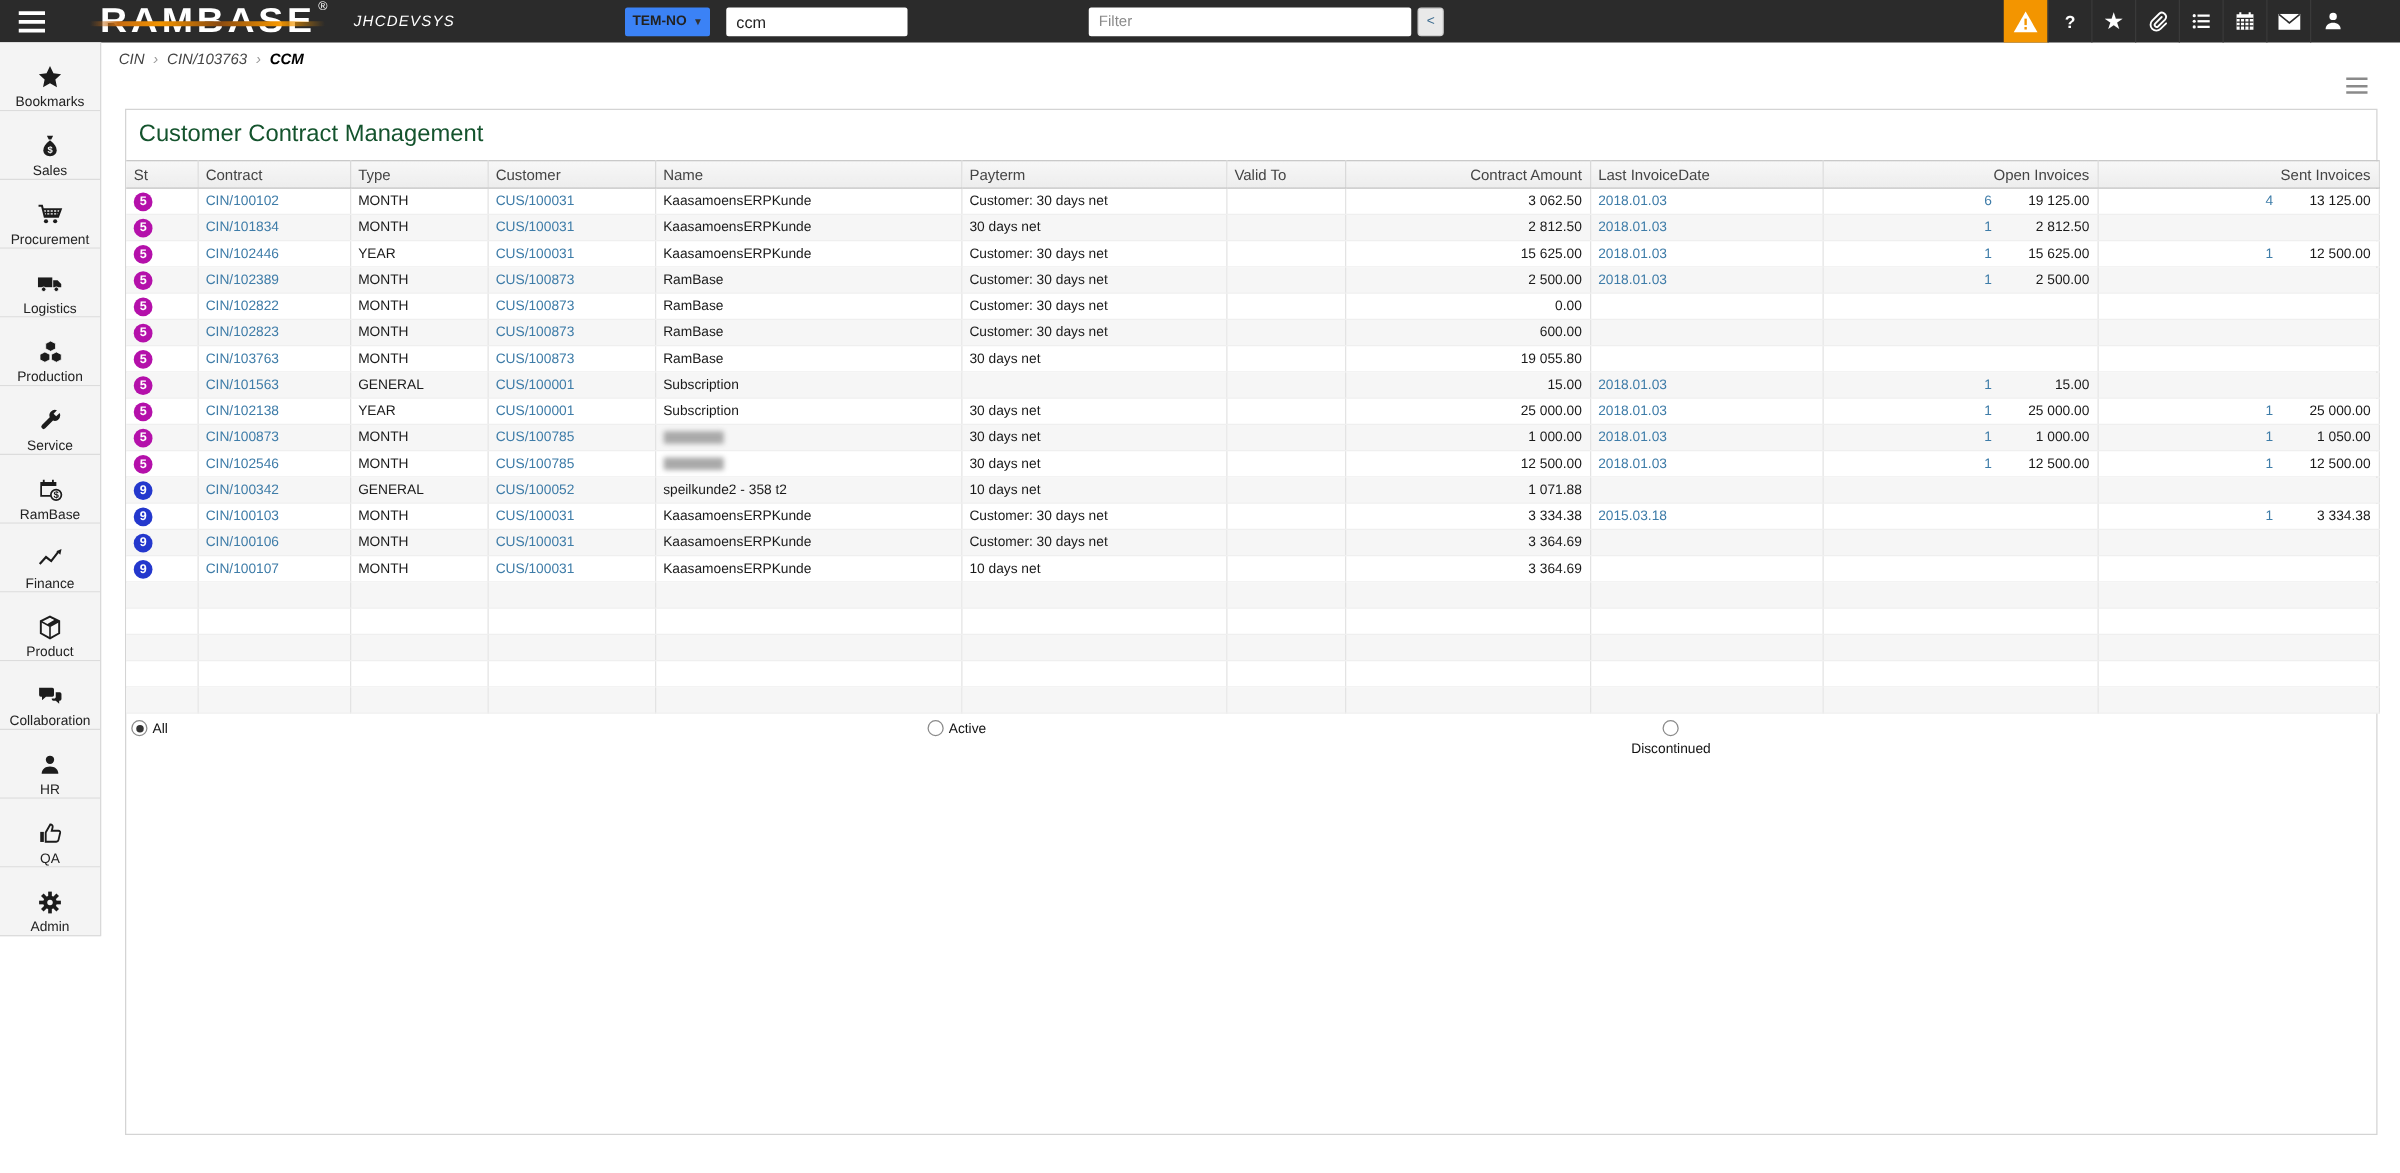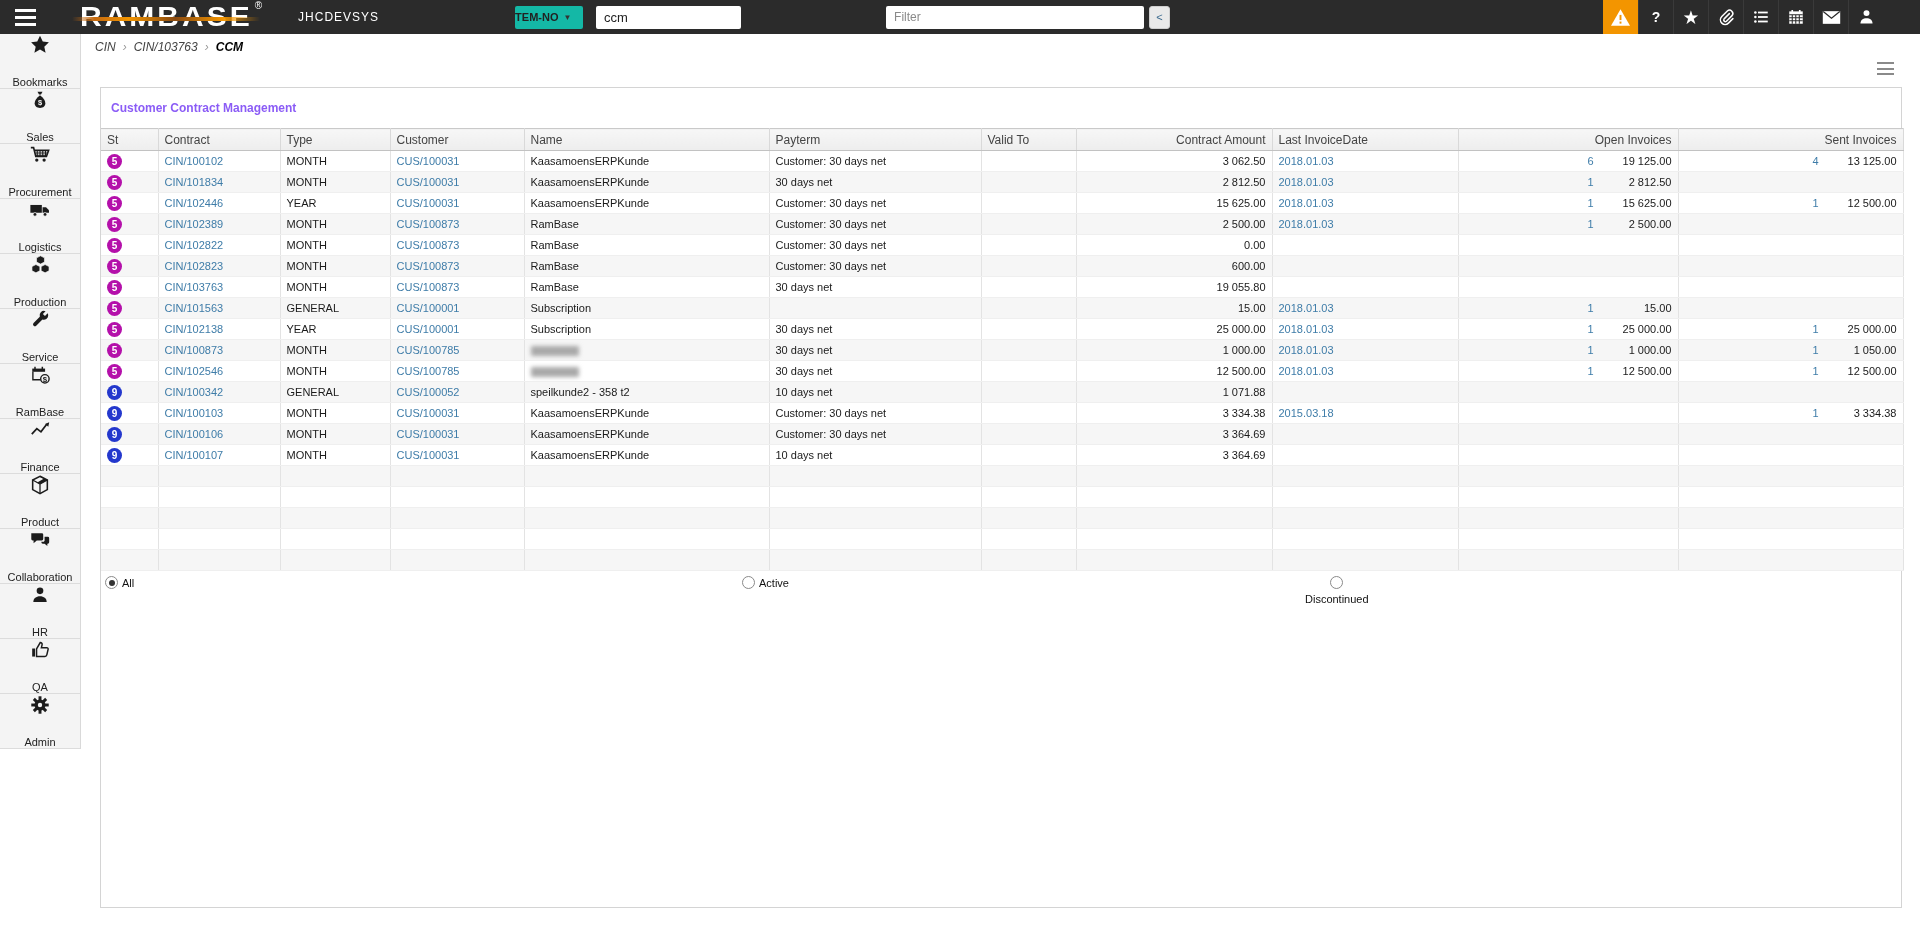--- a/index.html
+++ b/index.html
@@ -12,24 +12,24 @@
                align-items:center; gap:4px; cursor:pointer; }
   .hamburger span { display:block; width:21px; height:3px; background:#fff; }
   .brand { position:relative; margin-left:30px; display:flex; align-items:flex-start; }
   .brand-text { color:#fff; font-size:30px; font-weight:bold; letter-spacing:3px; line-height:30px;
                 font-family:"Liberation Sans", sans-serif; transform:scaleY(0.92); }
   .brand-streak { position:absolute; left:-8px; right:2px; top:15px; height:4px;
                   background:linear-gradient(90deg, rgba(243,148,0,0) 0%, #c56a10 12%, #f39500 30%,
                              #8a4a10 55%, #f39500 80%, rgba(243,148,0,0) 100%);
                   filter:blur(0.6px); }
   .brand-reg { color:#fff; font-size:10px; margin-left:2px; margin-top:-2px; }
-  .env-name { color:#fff; font-size:12px; letter-spacing:1px; margin-left:36px; }
-  .module-select { margin-left:136px; width:68px; height:23px; background:#14b8a6; border:none; border-radius:2px;
+  .env-name { color:#fff; font-size:12px; letter-spacing:1px; margin-left:21px;font-style:italic; }
+  .module-select { margin-left:136px; width:68px; height:23px; background:#3b82f6; border:none; border-radius:2px;
                    font-size:11px; font-weight:bold; color:#222; display:flex; align-items:center;
-                   justify-content:flex-start; gap:5px; cursor:pointer; }
+                   justify-content:center; gap:5px; cursor:pointer; }
   .module-caret { font-size:8px; color:#333; }
   .global-search { margin-left:13px; width:145px; height:23px; border:none; border-radius:2px;
                    font-size:13px; color:#222; padding:0 8px; outline:none;
                    font-family:"Liberation Sans", sans-serif; }
   .filter-input { margin-left:145px; width:258px; height:23px; border:none; border-radius:2px;
                   font-size:12px; color:#222; padding:0 8px; outline:none;
                   font-family:"Liberation Sans", sans-serif; }
   .filter-input::placeholder { color:#8a8a8a; }
   .collapse-btn { margin-left:5px; width:21px; height:23px; background:#e9e9e9; border:1px solid #cfcfcf;
                   border-radius:3px; font-size:11px; color:#3c6b8f; display:flex; align-items:center;
@@ -39,39 +39,39 @@
                  border-left:1px solid #3a3a3a; cursor:pointer; color:#fff; font-size:15px; }
   .tb-icon-btn:first-child { border-left:none; }
   .tb-icon-btn.accent { background:#f39500; }
   .tb-icon-btn svg { display:block; }
   .tb-glyph { font-weight:bold; font-size:14px; color:#fff; }
 
   
   .sidebar { position:absolute; left:0; top:34px; width:81px; background:#f4f4f4;
              border-right:1px solid #d9d9d9; }
   .sb-item { height:55px; border-bottom:1px solid #dcdcdc; display:flex; flex-direction:column;
-             align-items:center; justify-content:space-between; gap:3px; cursor:pointer; background:#f4f4f4; }
+             align-items:center; justify-content:flex-end; gap:3px; cursor:pointer; background:#f4f4f4; }
   .sb-item svg { display:block; }
   .sb-label { font-size:11px; color:#222; }
 
   
   .content { margin-left:81px; position:relative; }
   .breadcrumb { height:26px; display:flex; align-items:center; padding-left:14px; font-size:12px;
                 color:#444; gap:7px;font-style:italic; }
   .crumb { cursor:pointer; }
   .crumb-sep { color:#999; font-size:12px; }
   .crumb-current { font-weight:bold; color:#000; font-size:12px; }
   .context-menu-icon { position:absolute; top:28px; right:26px; width:17px; height:13px;
                        display:flex; flex-direction:column; justify-content:space-between; cursor:pointer; }
   .context-menu-icon span { height:2px; background:#8a8a8a; }
 
   .panel { margin-left:19px; margin-top:27px; width:1802px; height:821px;
            border:1px solid #d4d4d4; background:#fff; }
   .panel-head { height:40px; display:flex; align-items:center; }
-  .page-title { font-size:12px; font-weight:bold; color:#8b5cf6; margin-left:10px; }
+  .page-title { font-size:19px; font-weight:normal; color:#14532d; margin-left:10px; }
   .head-filters { margin-left:auto; display:flex; align-items:center; margin-right:8px; }
   .f-label { font-size:12px; color:#555; }
   .dropdown { height:20px; background:#fff; border:1px solid #ababab; display:flex; align-items:center;
               justify-content:space-between; padding:0 6px; font-size:11px; font-weight:bold; color:#222;
               cursor:pointer; margin-left:3px; }
   .dd-type { width:66px; }
   .dd-period { width:68px; }
   .dd-caret { font-size:7px; color:#555; margin-left:6px; }
   .text-search { display:flex; align-items:center; gap:8px; margin-left:84px; margin-right:72px; }
 

